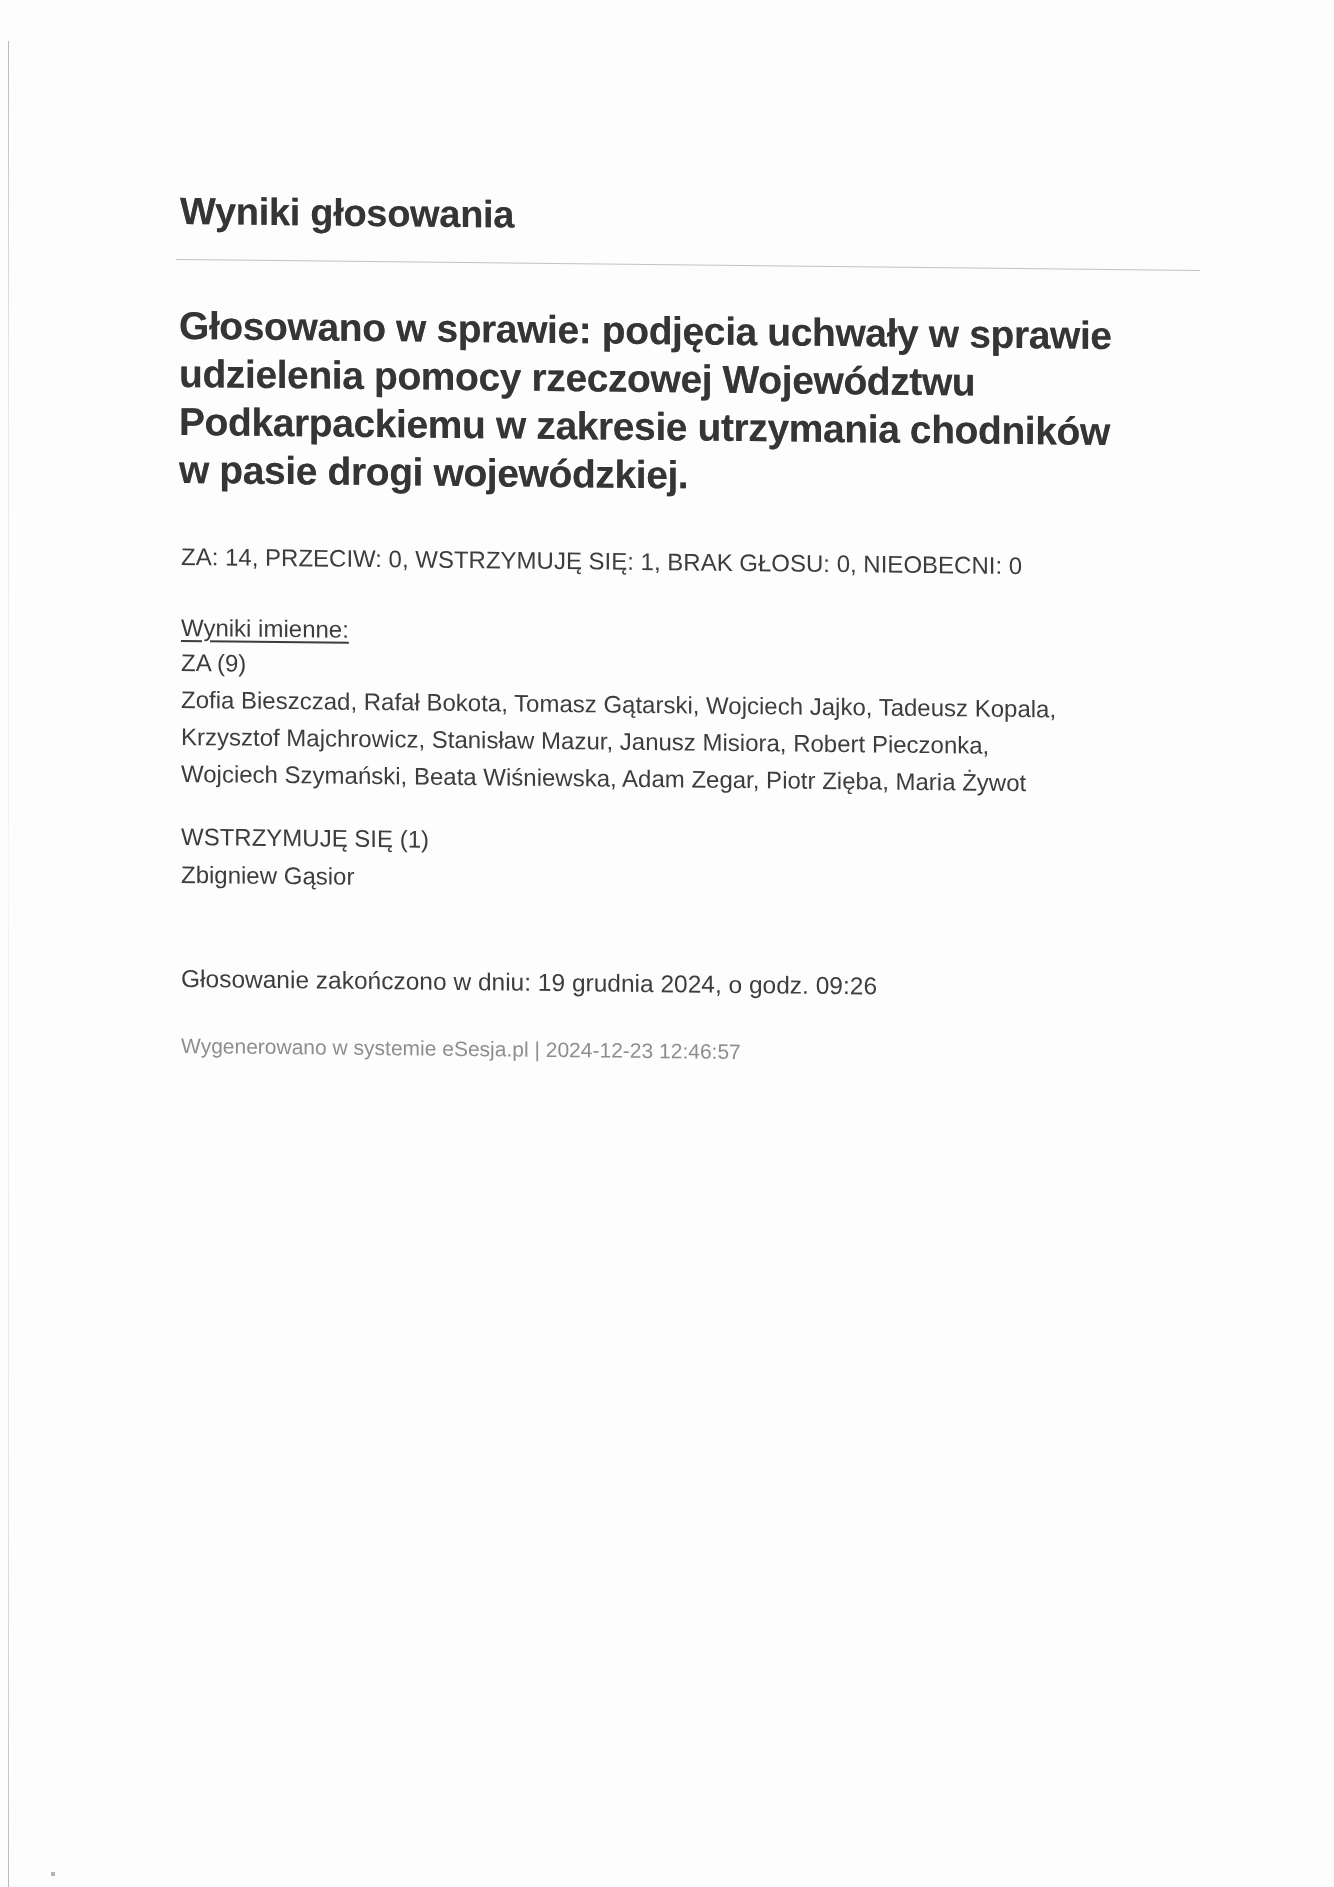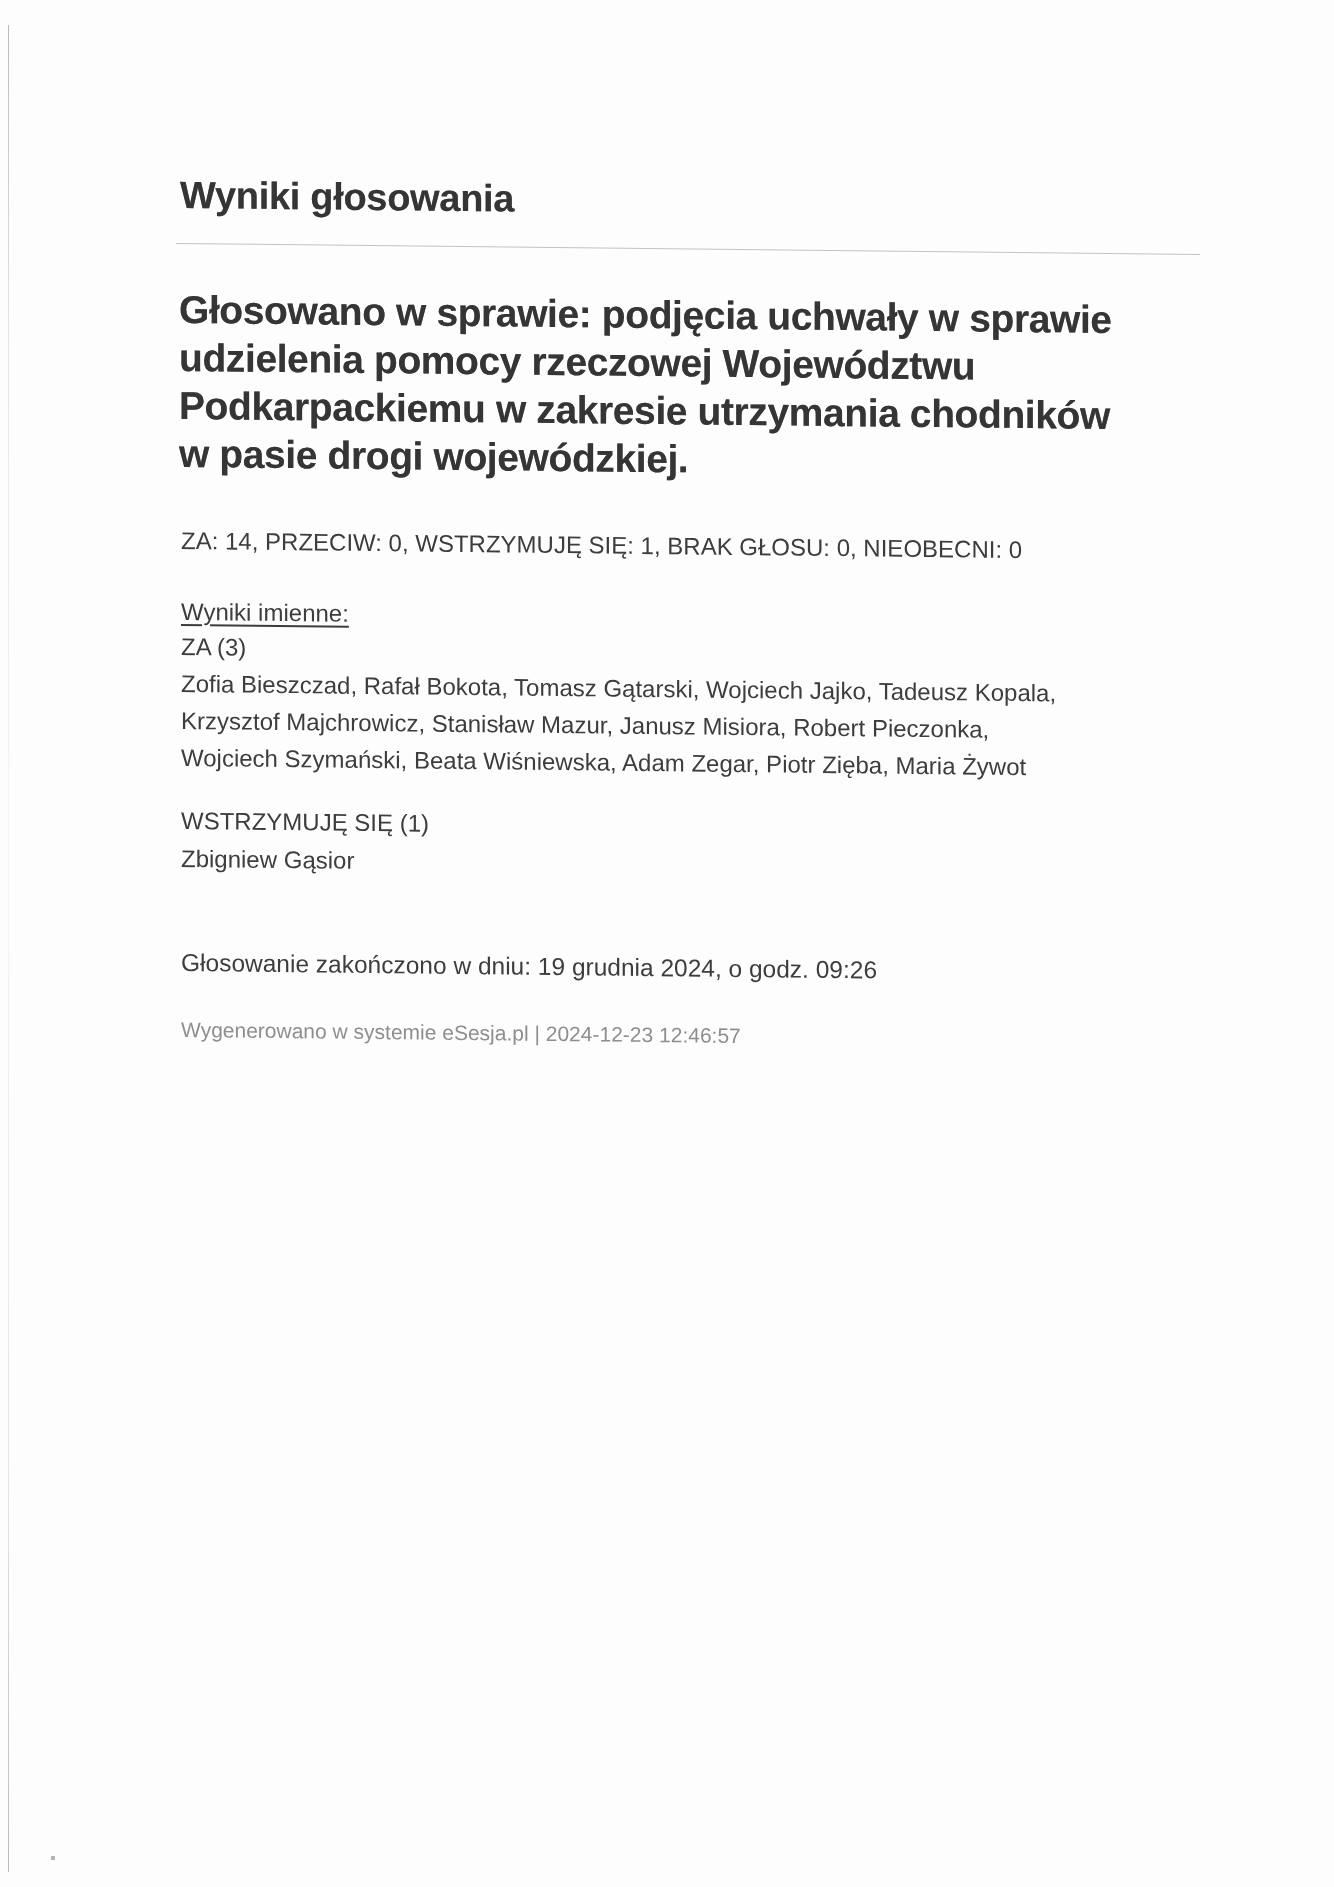--- a/index.html
+++ b/index.html
@@ -14,20 +14,21 @@
   body{
     background:var(--page-bg);
     font-family:"Liberation Sans","DejaVu Sans",sans-serif;
     color:var(--text);
     overflow:hidden;
     position:relative;
   }
   .scan-page{
     position:absolute;inset:0;
     background:var(--page-bg);
+    margin-top:16px;
   }
   
   .scan-edge{
     position:absolute;
     left:8px;top:25px;
     width:1px;height:1847px;
     background:linear-gradient(to bottom,
       rgba(150,150,150,.65) 0%,
       rgba(190,190,190,.35) 18%,
       rgba(220,220,220,.25) 45%,
@@ -124,21 +125,21 @@
       <div>Głosowano w sprawie: podjęcia uchwały w sprawie</div>
       <div>udzielenia pomocy rzeczowej Województwu</div>
       <div>Podkarpackiemu w zakresie utrzymania chodników</div>
       <div>w pasie drogi wojewódzkiej.</div>
     </div>
 
     <div class="vote-summary">ZA: 14, PRZECIW: 0, WSTRZYMUJĘ SIĘ: 1, BRAK GŁOSU: 0, NIEOBECNI: 0</div>
 
     <div class="named-heading">Wyniki imienne:</div>
 
-    <div class="group-label za">ZA (3)</div>
+    <div class="group-label za">ZA (9)</div>
 
     <div class="group-names za">
       <div>Zofia Bieszczad, Rafał Bokota, Tomasz Gątarski, Wojciech Jajko, Tadeusz Kopala,</div>
       <div>Krzysztof Majchrowicz, Stanisław Mazur, Janusz Misiora, Robert Pieczonka,</div>
       <div>Wojciech Szymański, Beata Wiśniewska, Adam Zegar, Piotr Zięba, Maria Żywot</div>
     </div>
 
     <div class="group-label abstain">WSTRZYMUJĘ SIĘ (1)</div>
 
     <div class="group-names abstain">

